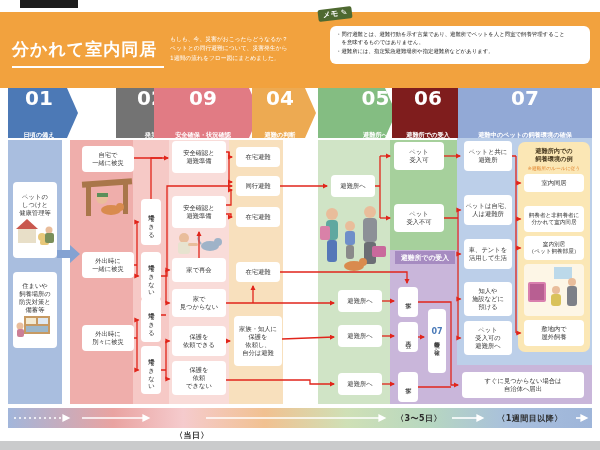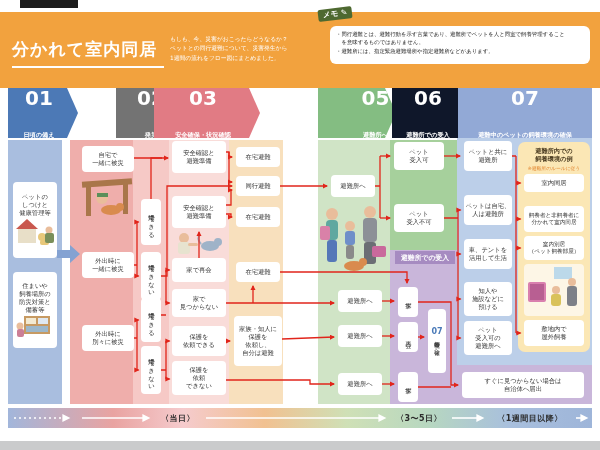--- a/index.html
+++ b/index.html
@@ -66,28 +66,32 @@
 
   <div class="abs step chev" style="left:8px;width:70px;background:#4c79b6;">
     <div class="num">01</div>
     <div class="lbl">日頃の備え</div>
   </div>
   <div class="abs step chev" style="left:96px;width:78px;background:#737373;margin-left:20px;">
     <div class="num">02</div>
     <div class="lbl">発災</div>
   </div>
   <div class="abs step chev" style="left:154px;width:106px;background:#e17b84;">
-    <div class="num">03</div>
+    <div class="num">09</div>
     <div class="lbl">安全確保・状況確認</div>
+  </div>
+  <div class="abs step chev" style="left:252px;width:64px;background:#edaa52;">
+    <div class="num">04</div>
+    <div class="lbl">避難の判断</div>
   </div>
   <div class="abs step chev" style="left:318px;width:78px;background:#84bd82;padding-left:45px;">
     <div class="num">05</div>
     <div class="lbl">避難所へ</div>
   </div>
-  <div class="abs step chev" style="left:392px;width:80px;background:#0f172a;">
+  <div class="abs step chev" style="left:392px;width:80px;background:#7f1d1d;">
     <div class="num">06</div>
     <div class="lbl">避難所での受入</div>
   </div>
   <div class="abs step" style="left:458px;width:134px;background:#92a9d6;">
     <div class="num">07</div>
     <div class="lbl">避難中のペットの飼養環境の確保</div>
   </div>
 
   <div class="abs colbg" style="left:8px;width:54px;background:#a9bedf;"></div>
   <div class="abs colbg" style="left:70px;width:63px;background:#efaeab;"></div>
@@ -396,18 +400,18 @@
       <path d="M206,418 L384,418" marker-end="url(#twh)"></path>
       <path d="M452,418 L482,418" marker-end="url(#twh)"></path>
       <path d="M576,418 L586,418" marker-end="url(#twh)"></path>
     </g>
     <defs>
       <marker id="twh" markerWidth="6" markerHeight="6" refX="3.5" refY="2.5" orient="auto">
         <path d="M0,0 L5,2.5 L0,5 z" fill="#ffffff"></path>
       </marker>
     </defs>
   </svg>
-  <div class="abs tl-label" style="left:152px;width:52px;">〈当日〉</div>
+  <div class="abs tl-label" style="left:166px;width:52px;margin-top:17px;">〈当日〉</div>
   <div class="abs tl-label" style="left:388px;width:62px;">〈3〜5日〉</div>
   <div class="abs tl-label" style="left:484px;width:92px;text-align:center;">〈1週間目以降〉</div>
 
   <div class="abs gray-bar"></div>
 </div>
 
 </body></html>

